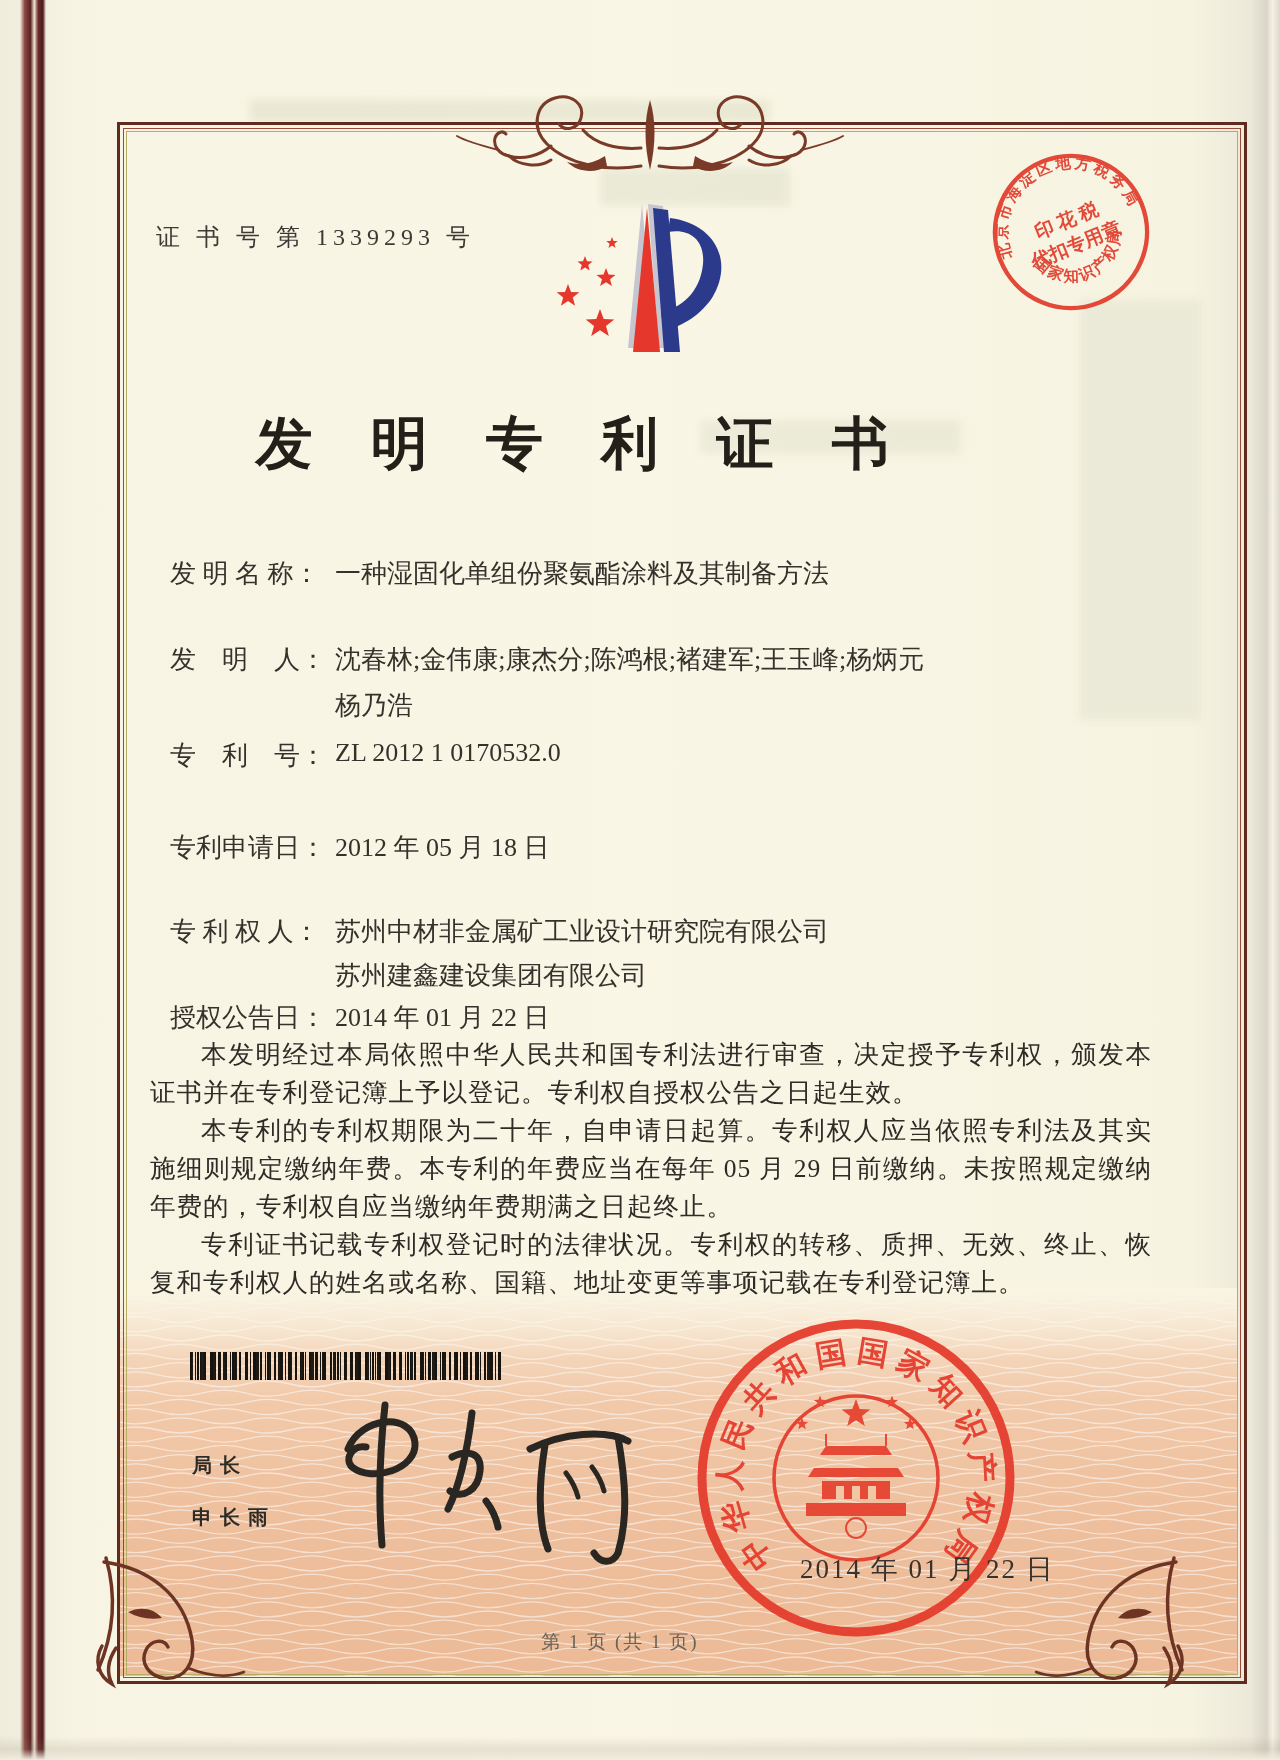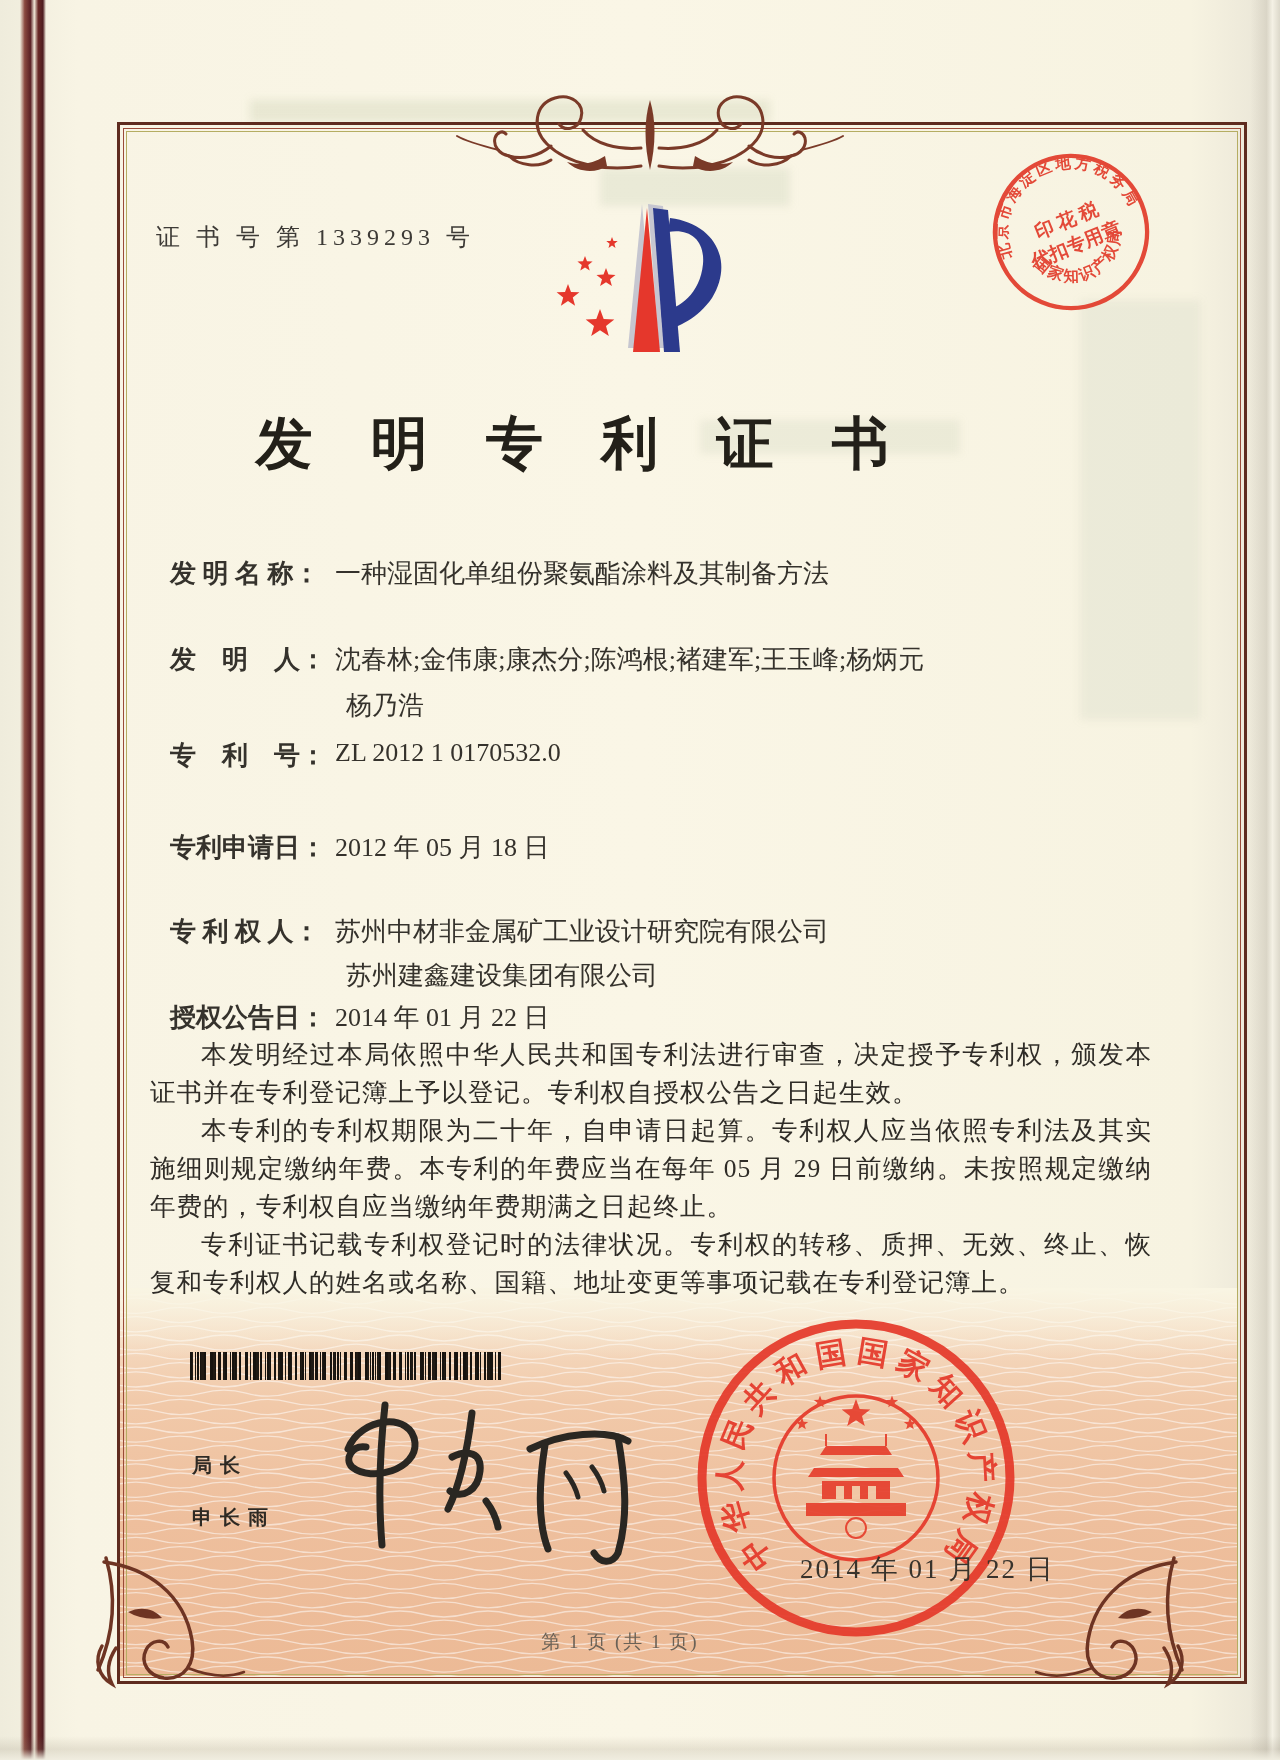--- a/index.html
+++ b/index.html
@@ -20,23 +20,23 @@
   .band{position:absolute;left:120px;top:1288px;width:1118px;height:388px;z-index:1;overflow:hidden;
         background:linear-gradient(180deg,#f7e5cf 0%,#f1c9a9 30%,#eebf9d 60%,#ecba96 100%);}
   .band svg{position:absolute;left:0;top:0;}
   .band-fade{position:absolute;left:120px;top:1288px;width:1118px;height:70px;z-index:1;
         background:linear-gradient(180deg,#f9f5e3 0%,rgba(249,245,227,0) 100%);}
   .ghost{position:absolute;filter:blur(4px);z-index:0;}
   .cert-no{position:absolute;left:156px;top:221px;font-size:24px;letter-spacing:5px;color:#3d3a36;z-index:2;}
   .title{position:absolute;left:583px;top:382px;transform:translateX(-50%);white-space:nowrap;
         font-size:57px;font-weight:bold;letter-spacing:22px;color:#232019;z-index:2;margin-top:24px;}
   .row{position:absolute;left:170px;font-size:26px;color:#35322c;z-index:2;white-space:nowrap;}
-  .row .lbl{display:inline-block;min-width:158px;font-weight:bold;}
+  .row .lbl{display:inline-block;min-width:158px;}
   .row .val{position:absolute;left:165px;white-space:nowrap;}
-  .val2{position:absolute;left:346px;font-size:26px;color:#35322c;z-index:2;white-space:nowrap;}
+  .val2{position:absolute;left:335px;font-size:26px;color:#35322c;z-index:2;white-space:nowrap;}
   .paras{position:absolute;left:150px;top:1036px;width:1002px;z-index:2;
         font-size:25.5px;line-height:38px;color:#2f2c27;letter-spacing:1px;text-align:justify;}
   .paras p{margin:0;text-indent:2em;}
   .barcode{position:absolute;left:190px;top:1352px;width:312px;height:28px;z-index:5;
         background-image:repeating-linear-gradient(90deg,#17130f 0 2px,rgba(0,0,0,0) 2px 7px),
                          repeating-linear-gradient(90deg,#17130f 0 1px,rgba(0,0,0,0) 1px 5px),
                          repeating-linear-gradient(90deg,#201a14 0 3px,rgba(0,0,0,0) 3px 11px);}
   .director{position:absolute;left:192px;font-size:20px;font-weight:bold;letter-spacing:8px;
         font-family:"Liberation Sans","DejaVu Sans",sans-serif;color:#2e2a24;z-index:5;}
   .signature{position:absolute;left:330px;top:1382px;z-index:5;}

